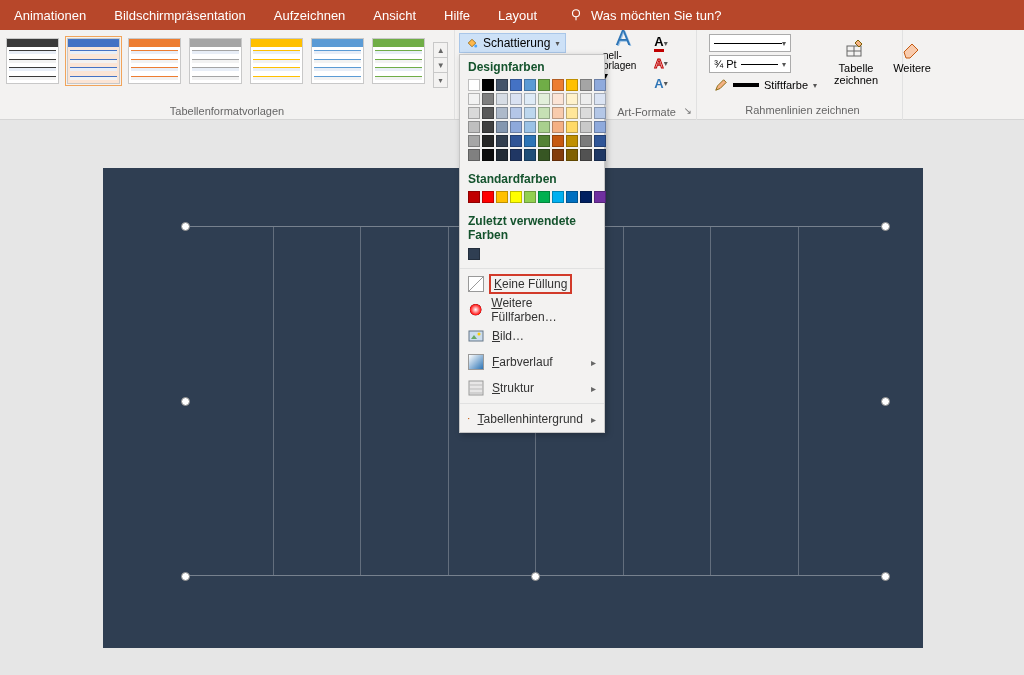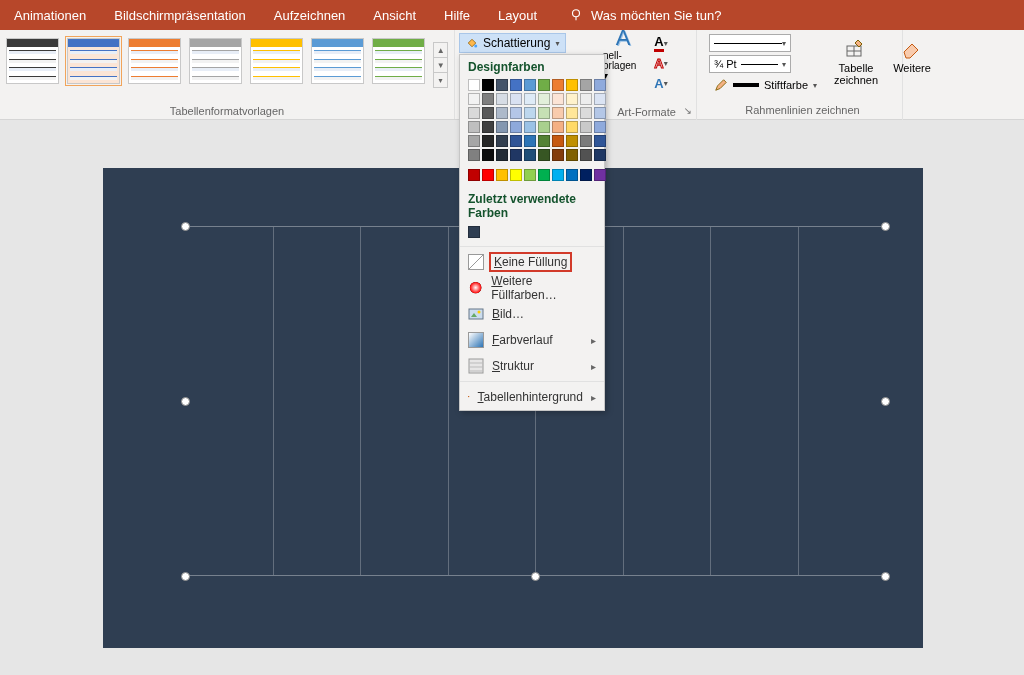--- a/index.html
+++ b/index.html
@@ -300,20 +300,21 @@
         <div class="sw" style="background: rgb(13, 13, 13);"></div>
         <div class="sw" style="background: rgb(34, 43, 53);"></div>
         <div class="sw" style="background: rgb(32, 55, 100);"></div>
         <div class="sw" style="background: rgb(31, 78, 120);"></div>
         <div class="sw" style="background: rgb(55, 86, 35);"></div>
         <div class="sw" style="background: rgb(131, 60, 12);"></div>
         <div class="sw" style="background: rgb(128, 96, 0);"></div>
         <div class="sw" style="background: rgb(82, 82, 82);"></div>
         <div class="sw" style="background: rgb(31, 56, 100);"></div>
       </div>
+    <div class="dd-h">Standardfarben</div>
     <div class="sw-grid" id="std-grid">
         <div class="sw" style="background: rgb(192, 0, 0);"></div>
         <div class="sw" style="background: rgb(255, 0, 0);"></div>
         <div class="sw" style="background: rgb(255, 192, 0);"></div>
         <div class="sw" style="background: rgb(255, 255, 0);"></div>
         <div class="sw" style="background: rgb(146, 208, 80);"></div>
         <div class="sw" style="background: rgb(0, 176, 80);"></div>
         <div class="sw" style="background: rgb(0, 176, 240);"></div>
         <div class="sw" style="background: rgb(0, 112, 192);"></div>
         <div class="sw" style="background: rgb(0, 32, 96);"></div>

